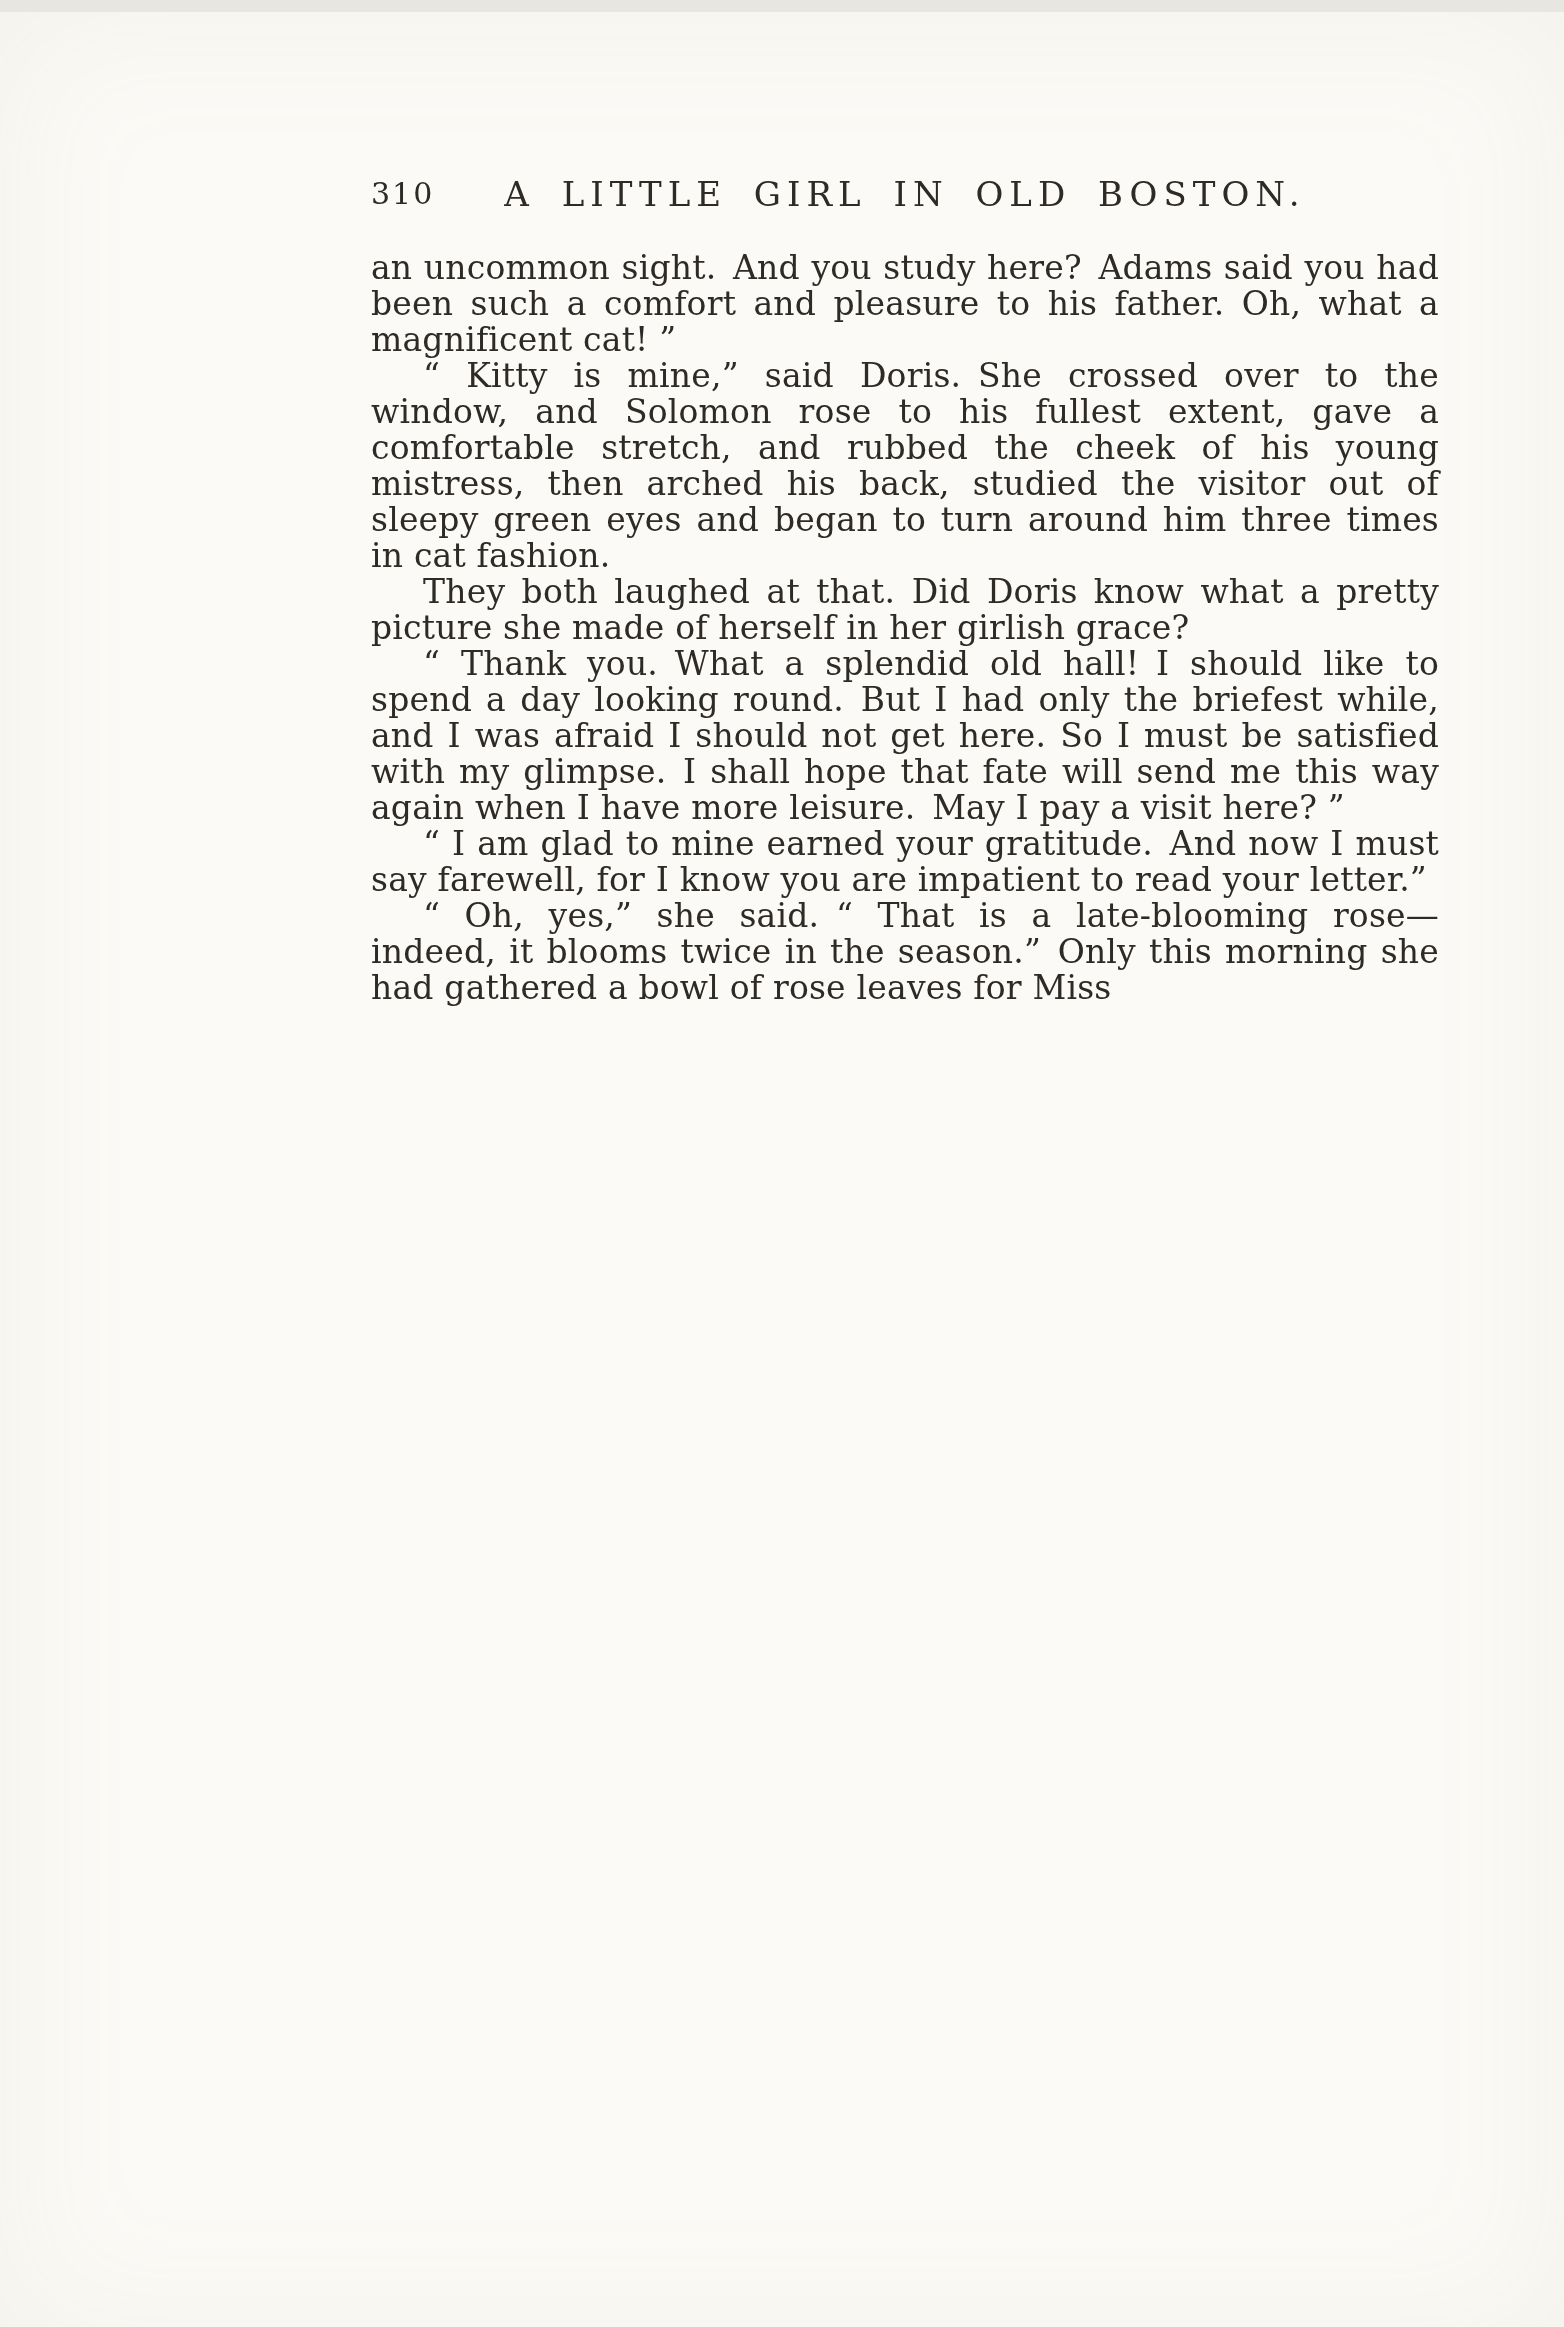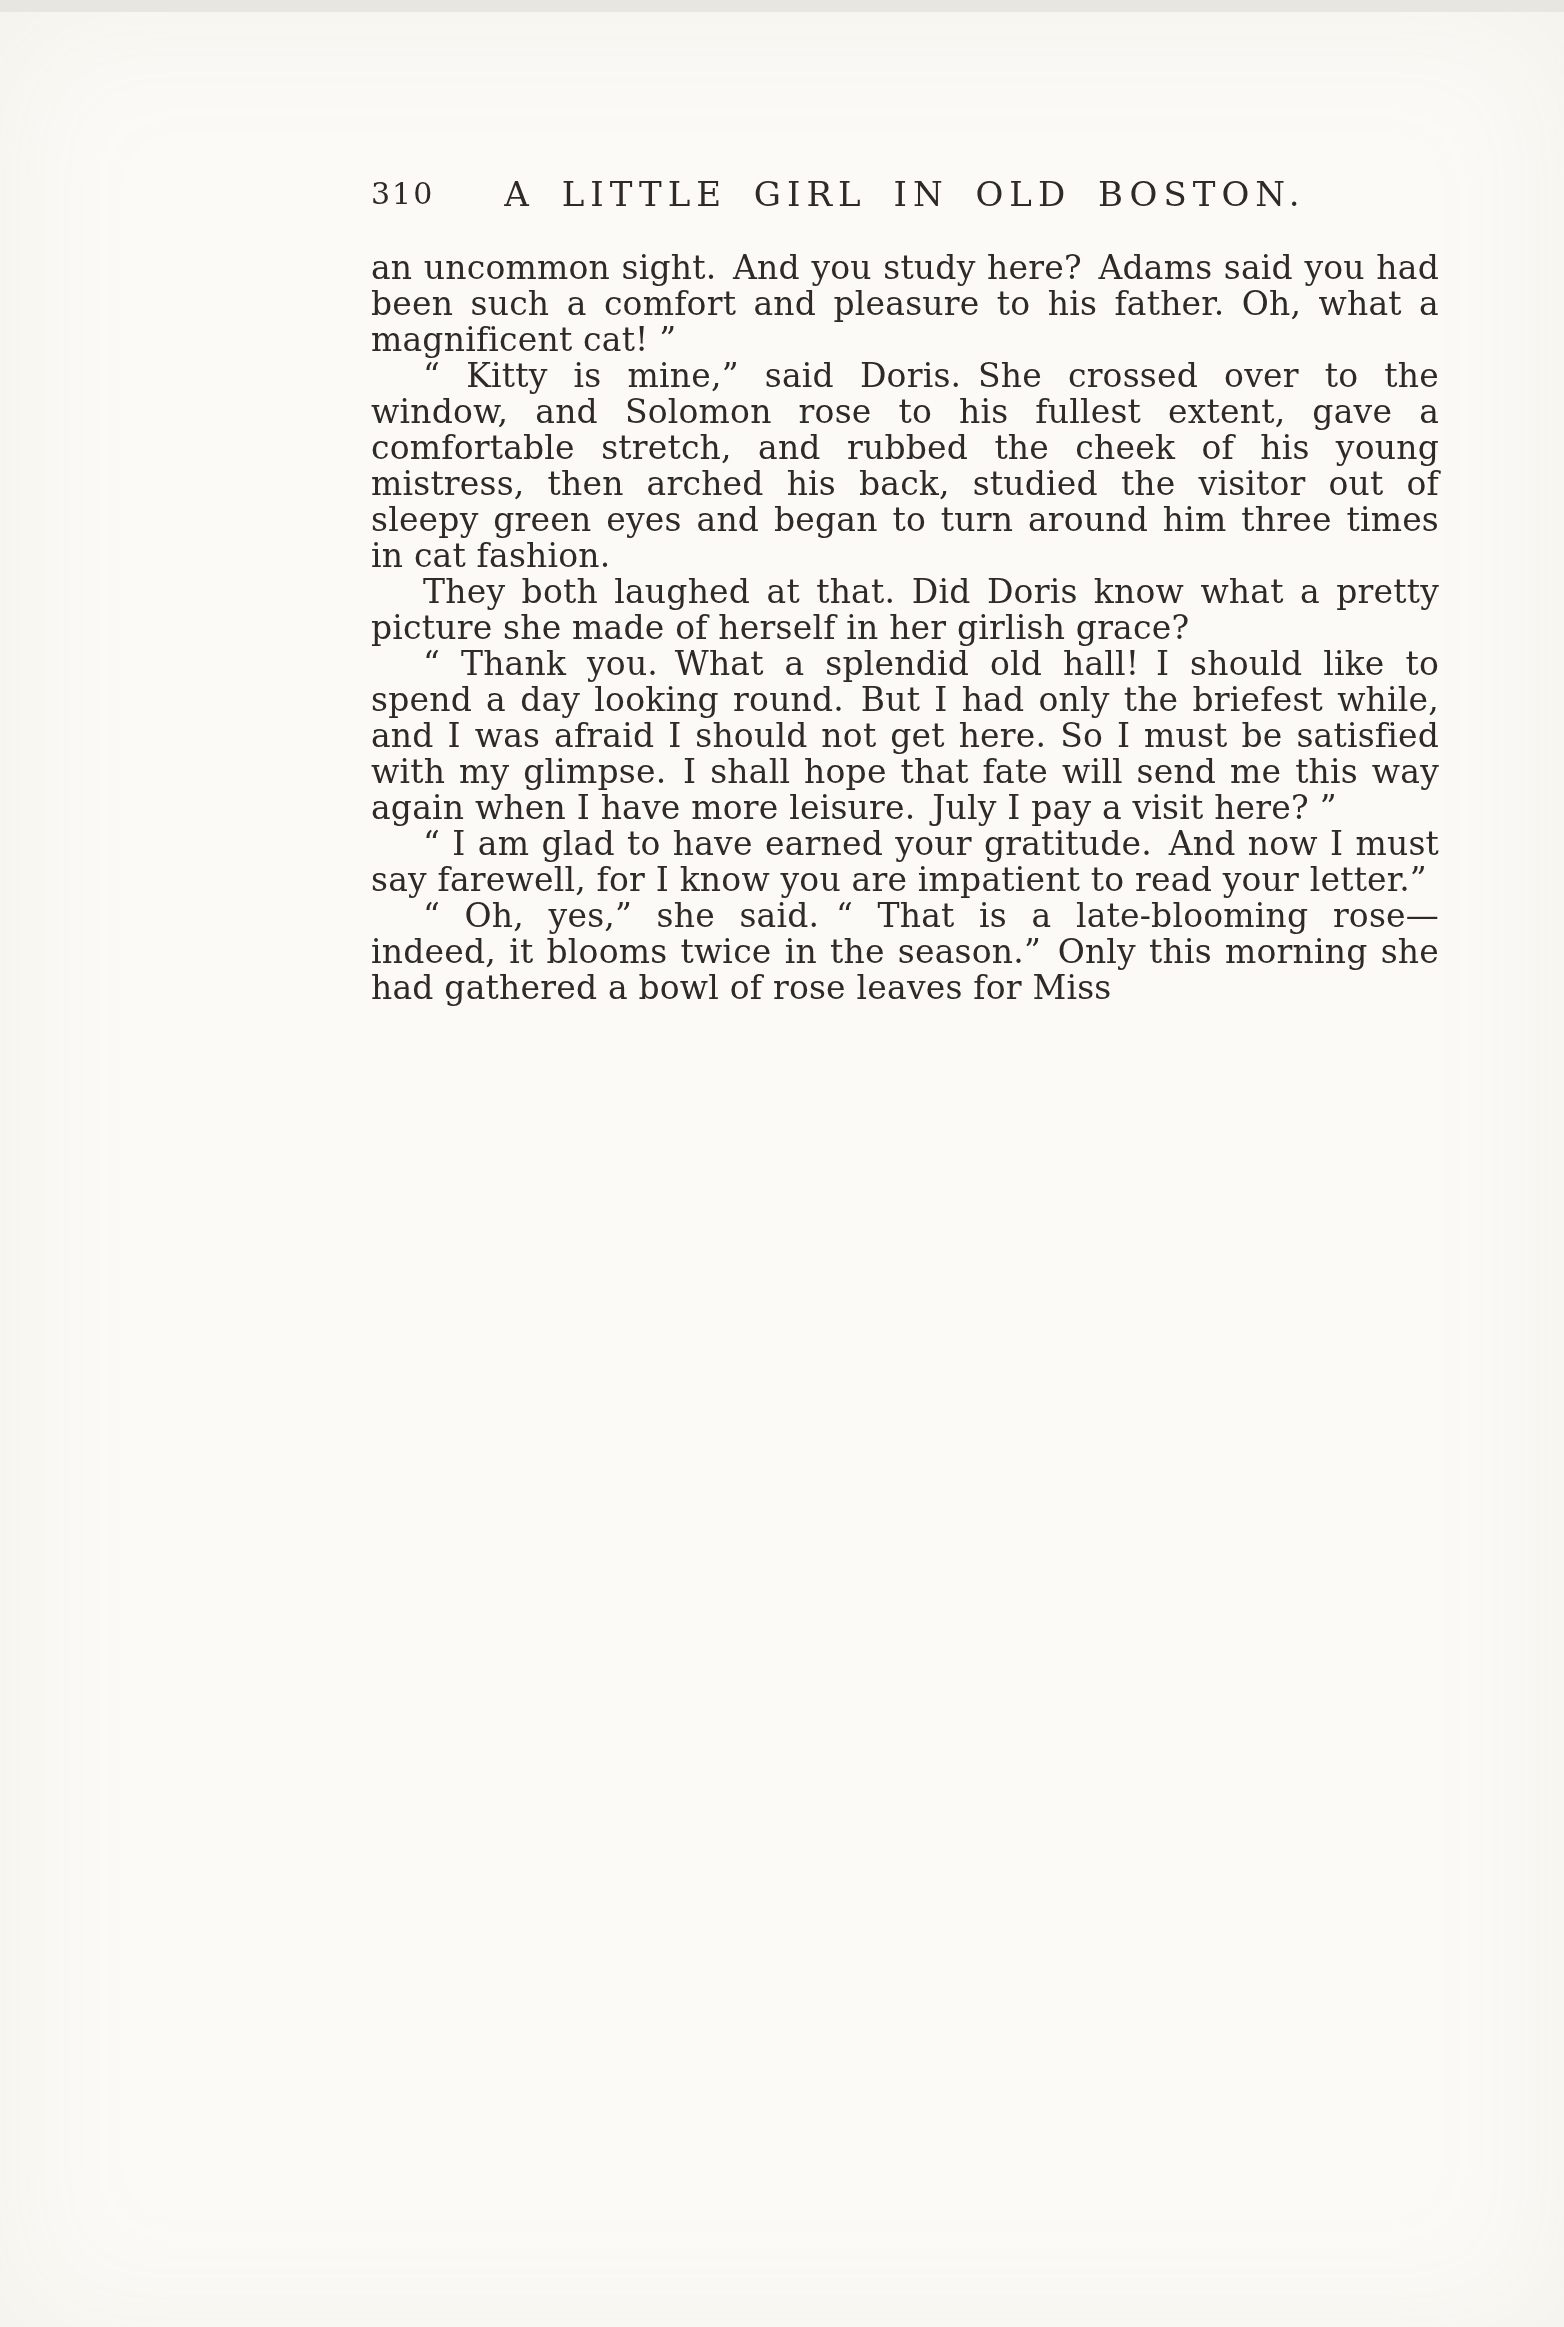--- a/index.html
+++ b/index.html
@@ -66,18 +66,18 @@
   <div class="running-header">
     <span class="page-number">310</span>
     <span class="running-title">A LITTLE GIRL IN OLD BOSTON.</span>
   </div>
 
   <div class="text-block">
 
   <p class="para no-indent">an uncommon sight. And you study here? Adams said you had been such a comfort and pleasure to his father. Oh, what a magnificent cat! ”</p>
       <p class="para">“ Kitty is mine,” said Doris. She crossed over to the window, and Solomon rose to his fullest extent, gave a comfortable stretch, and rubbed the cheek of his young mistress, then arched his back, studied the visitor out of sleepy green eyes and began to turn around him three times in cat fashion.</p>
       <p class="para">They both laughed at that. Did Doris know what a pretty picture she made of herself in her girlish grace?</p>
-      <p class="para">“ Thank you. What a splendid old hall! I should like to spend a day looking round. But I had only the briefest while, and I was afraid I should not get here. So I must be satisfied with my glimpse. I shall hope that fate will send me this way again when I have more leisure. July I pay a visit here? ”</p>
-      <p class="para">“ I am glad to have earned your gratitude. And now I must say farewell, for I know you are impatient to read your letter.”</p>
+      <p class="para">“ Thank you. What a splendid old hall! I should like to spend a day looking round. But I had only the briefest while, and I was afraid I should not get here. So I must be satisfied with my glimpse. I shall hope that fate will send me this way again when I have more leisure. May I pay a visit here? ”</p>
+      <p class="para">“ I am glad to mine earned your gratitude. And now I must say farewell, for I know you are impatient to read your letter.”</p>
       <p class="para">“ Oh, yes,” she said. “ That is a late-blooming rose—indeed, it blooms twice in the season.” Only this morning she had gathered a bowl of rose leaves for Miss</p>
     </div>
 
 </div>
 
 </body></html>

